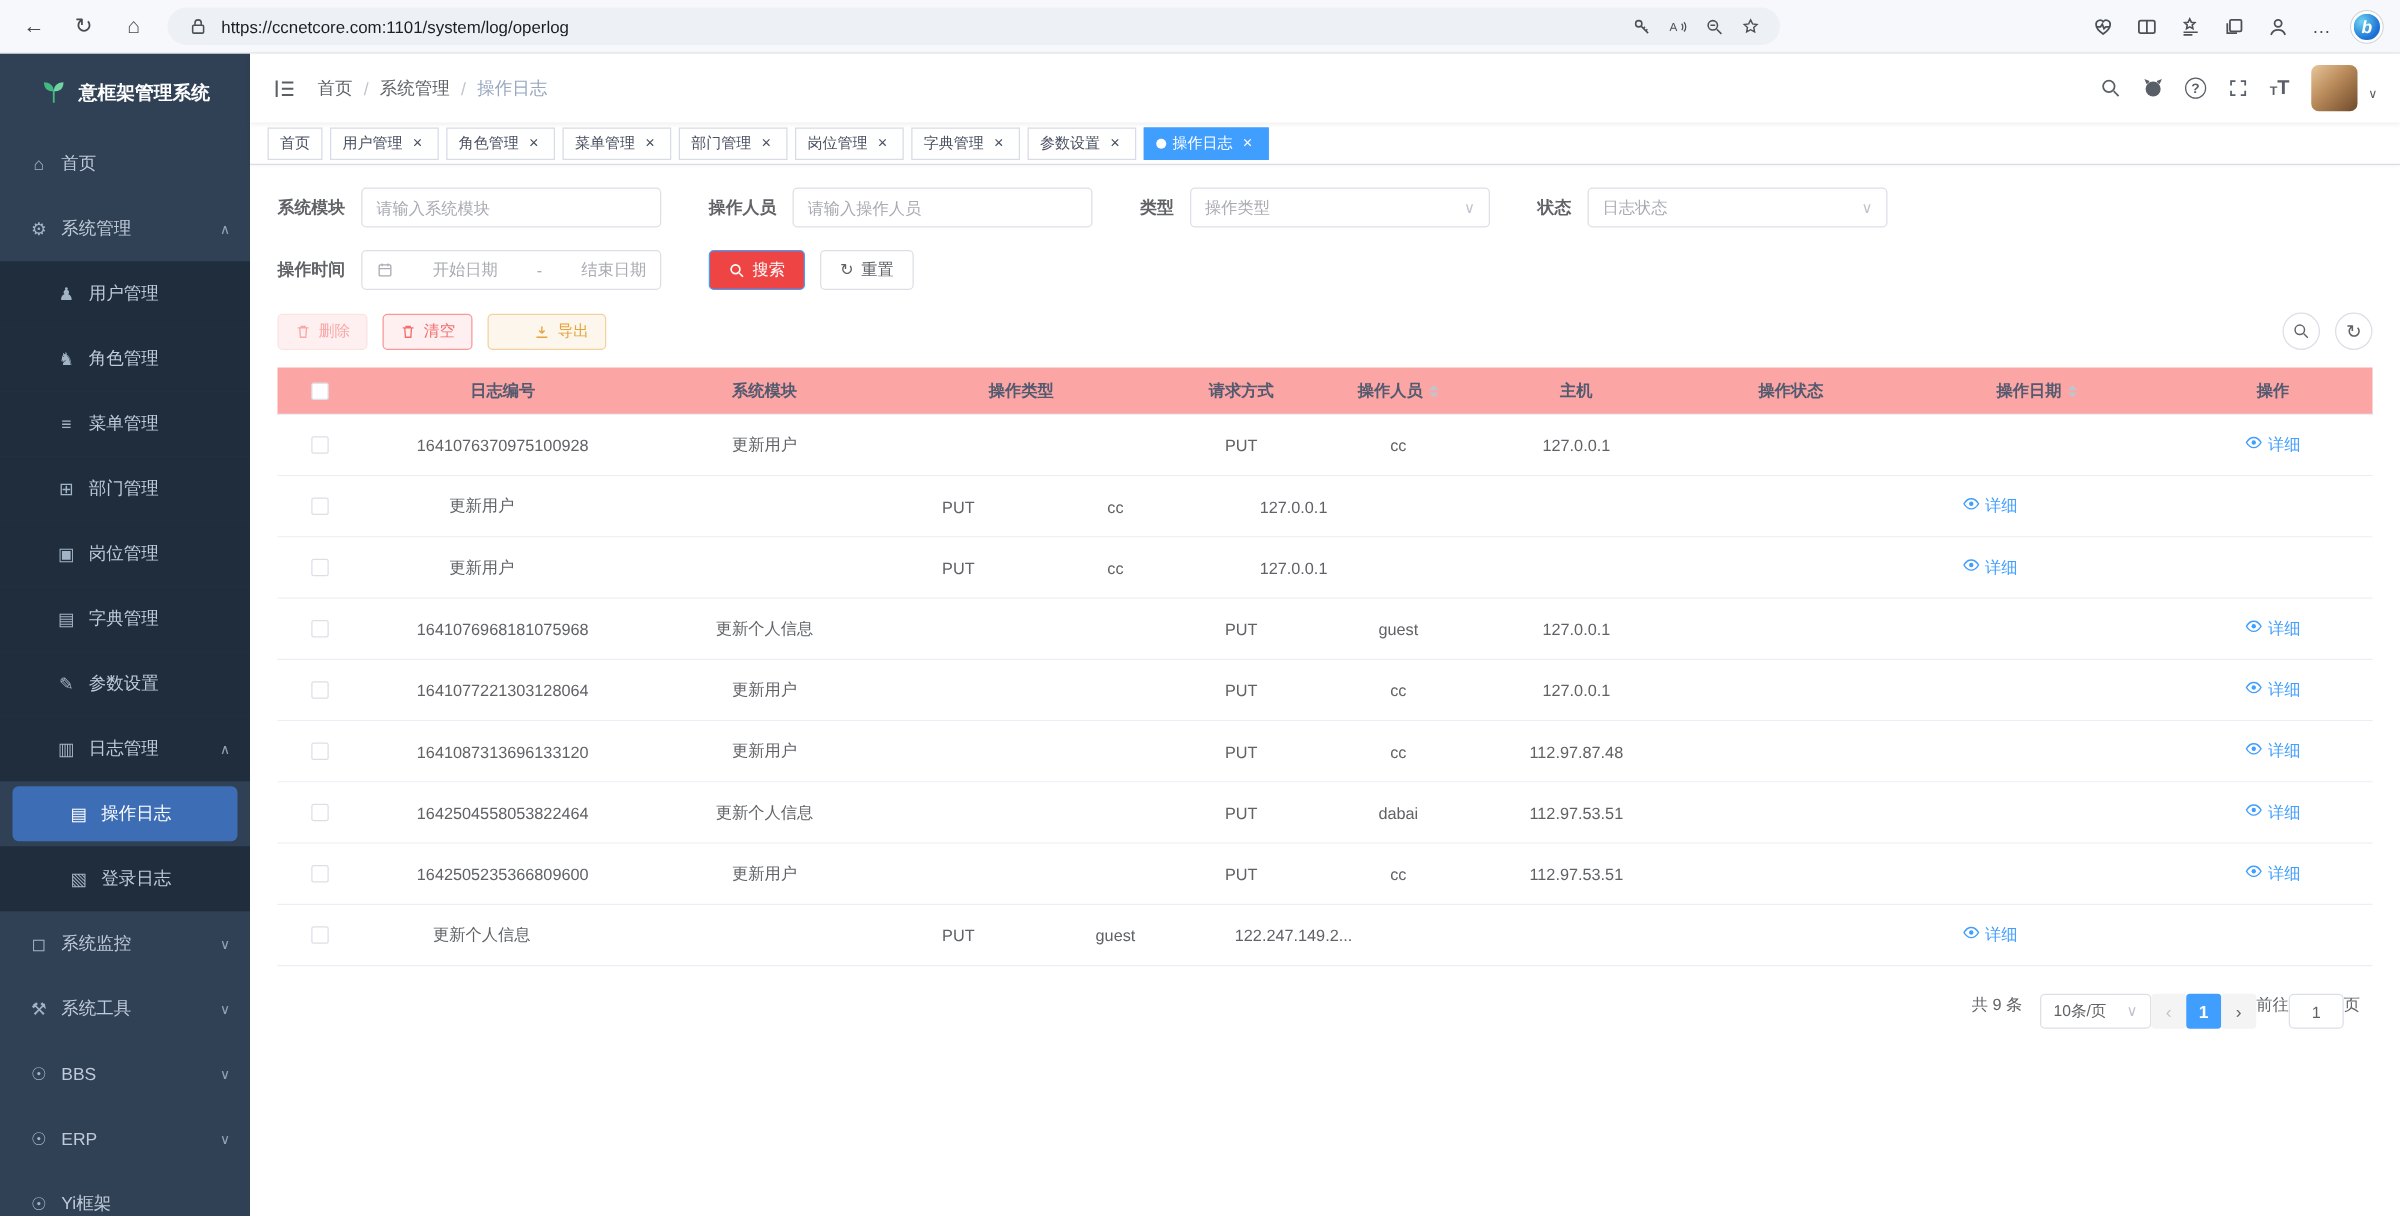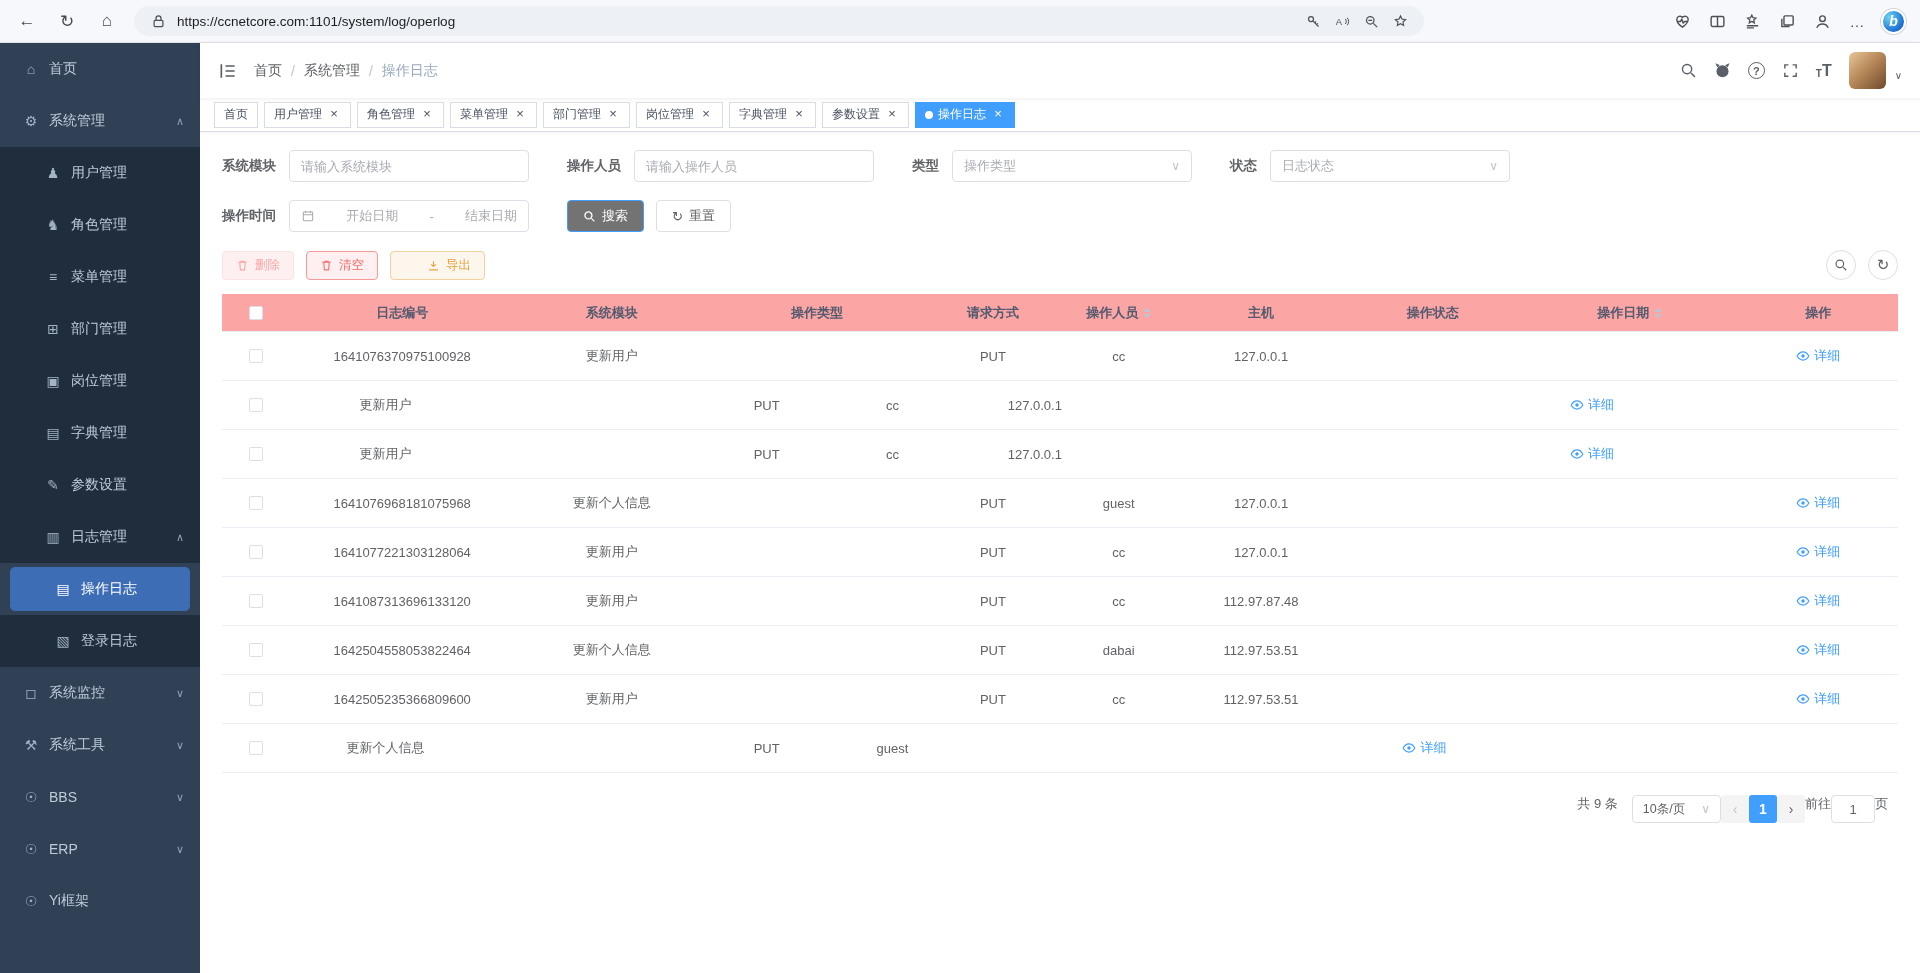--- a/index.html
+++ b/index.html
@@ -70,21 +70,21 @@
   .el-input input::placeholder { color:#a8abb2; }
   .el-select { justify-content:space-between; cursor:pointer; }
   .placeholder { color:#a8abb2; font-size:13px; }
   .sel-caret { color:#c0c4cc; font-size:12px; }
   .date-range { justify-content:space-between; color:#a8abb2; font-size:13px; }
   .date-range .cal { color:#a8abb2; }
   .date-range .cal svg { width:14px; height:14px; }
 
   .btn { display:inline-flex; align-items:center; gap:6px; border-radius:4px; cursor:pointer; font-family:inherit; height:32px; padding:0 15px; font-size:13px; }
   .btn svg { width:13px; height:13px; }
-  .btn-primary { background:#737373; border:1px solid #409eff; color:#fff; }
+  .btn-primary { background:#ef4444; border:1px solid #409eff; color:#fff; }
   .btn-default { background:#fff; border:1px solid #dcdfe6; color:#606266; }
   .btn-sm { height:29px; padding:0 13px; font-size:12.5px; }
   .btn-danger-dis { background:#fef0f0; border:1px solid #fde2e2; color:#f9a7a7; cursor:not-allowed; }
   .btn-danger { background:#fef0f0; border:1px solid #f89898; color:#f56c6c; }
   .btn-warning { background:#fdf6ec; border:1px solid #f3d19e; color:#e6a23c;padding-left:36px; }
   .mr12 { margin-right:12px; }
 
   .toolbar { display:flex; align-items:center; margin-bottom:14px; }
   .toolbar-right { margin-left:auto; display:flex; gap:12px; }
   .icon-circle { width:30px; height:30px; border:1px solid #dcdfe6; border-radius:50%; display:flex; align-items:center; justify-content:center; color:#606266; background:#fff; cursor:pointer; font-size:15px; }
@@ -95,21 +95,21 @@
   .cell { display:flex; align-items:center; justify-content:center; font-size:13px; color:#606266; padding:0 4px; overflow:hidden; white-space:nowrap; }
   .thead .cell { font-weight:bold; color:#515a6e; }
   .trow { display:flex; height:49px; border-bottom:1px solid #ebeef5; background:#fff; }
   .w-cb{width:4%;} .w-id{width:13.5%;} .w-mod{width:11.5%;} .w-type{width:13%;} .w-meth{width:8%;}
   .w-oper{width:7%;} .w-host{width:10%;} .w-stat{width:10.5%;} .w-date{width:13%;} .w-act{width:9.5%;}
   .checkbox { width:14px; height:14px; border:1px solid #dcdfe6; border-radius:2px; background:#fff; display:inline-block; cursor:pointer; }
   .sort { display:inline-flex; flex-direction:column; margin-left:5px; cursor:pointer; }
   .sort i { width:0; height:0; border:4px solid transparent; display:block; }
   .sort .up { border-bottom-color:#c0c4cc; margin-bottom:2px; }
   .sort .down { border-top-color:#c0c4cc; }
-  .detail { color:#409eff; display:inline-flex; align-items:center; gap:4px; cursor:pointer; font-size:13px; text-decoration:none; }
+  .detail { color:#409eff; display:inline-flex; align-items:flex-start; gap:4px; cursor:pointer; font-size:13px; text-decoration:none; }
   .detail svg { width:14px; height:14px; }
 
   
   .pagination { display:flex; align-items:flex-start; justify-content:flex-end; margin-top:22px; padding-right:10px; font-size:13px; color:#606266; }
   .total-text { margin-right:14px; }
   .page-size { height:28px; border:1px solid #dcdfe6; border-radius:4px; display:flex; align-items:center; gap:16px; padding:0 10px; cursor:pointer; color:#606266; font-size:12.5px; background:#fff; }
   .pg-btn { min-width:28px; height:28px; border:none; border-radius:3px; background:#f4f4f5; color:#606266; font-size:14px; cursor:pointer; display:flex; align-items:center; justify-content:center; font-family:inherit; }
   .pg-btn.prev { color:#c0c4cc; }
   .pg-btn.page-active { background:#409eff; color:#fff; font-weight:bold; }
   .goto-input { width:44px; height:28px; border:1px solid #dcdfe6; border-radius:4px; text-align:center; font-size:13px; color:#606266; outline:none; font-family:inherit; }
@@ -187,20 +187,28 @@
         </svg>
     </span>
     <span class="br-icon">…</span>
     <span class="copilot">b</span>
   </div>
 </div>
 
 <div class="app">
 
   <aside class="sidebar">
+    <div class="logo">
+      <svg viewBox="0 0 24 24">
+          <path d="M12 21c0-6 0-9 0-11" stroke="#42b983" stroke-width="1.6" fill="none"></path>
+          <path d="M12 11C12 5.5 8 3 3.5 3 3.5 9 7 11 12 11z" fill="#42b983"></path>
+          <path d="M12 11c0-5.5 4-8 8.5-8 0 6-3.5 8-8.5 8z" fill="#6fd6a3"></path>
+        </svg>
+      <span>意框架管理系统</span>
+    </div>
     <nav class="menu">
 
         <div class="menu-item lv1">
           <span class="mi-icon">⌂</span>
           <span class="mi-label">首页</span>
 
         </div>
 
         <div class="menu-item lv1">
           <span class="mi-icon">⚙</span>
@@ -718,20 +726,21 @@
             </div>
 
             <div class="trow">
               <div class="cell w-cb">
                 <span class="checkbox"></span>
               </div>
               <div class="cell w-mod">更新个人信息</div>
               <div class="cell w-type"></div>
               <div class="cell w-meth">PUT</div>
               <div class="cell w-oper">guest</div>
+              <div class="cell w-host">122.247.149.2...</div>
               <div class="cell w-stat"></div>
               <div class="cell w-date"></div>
               <div class="cell w-act">
                 <a class="detail">
                   <svg viewBox="0 0 24 24">
                     <path d="M2 12s4-7 10-7 10 7 10 7-4 7-10 7S2 12 2 12z" fill="none" stroke="currentColor" stroke-width="2"></path>
                     <circle cx="12" cy="12" r="3" fill="currentColor"></circle>
                   </svg>
                   <span>详细</span>
                 </a>

